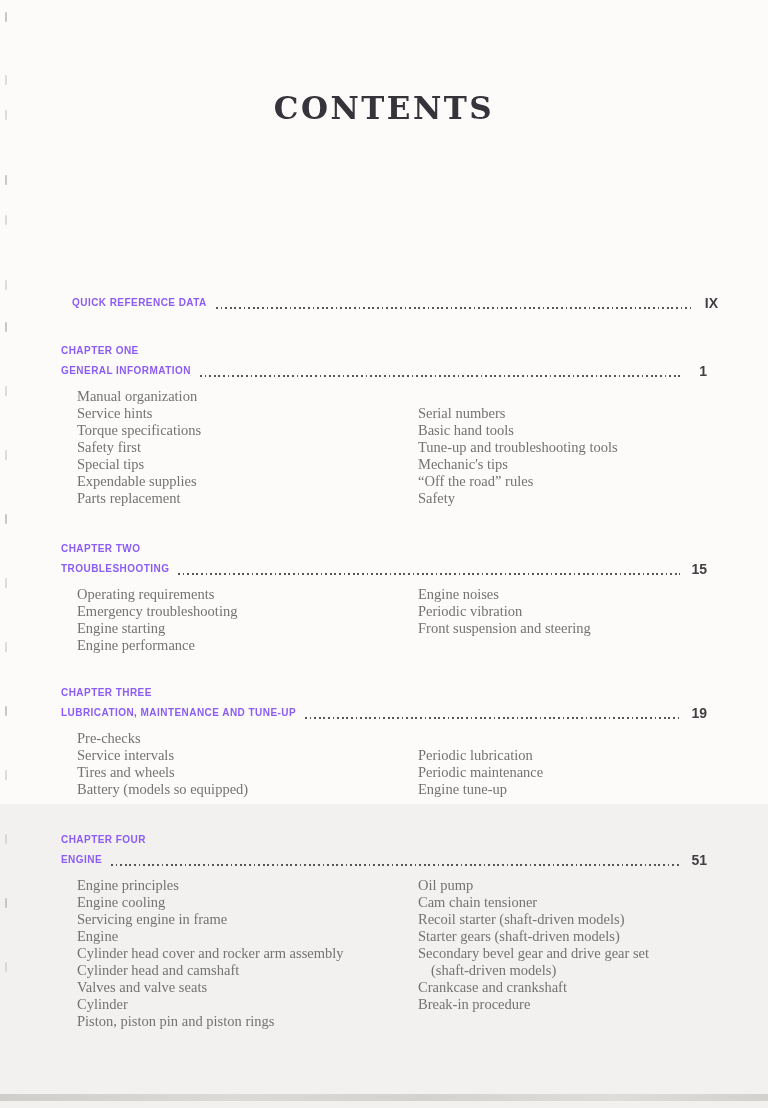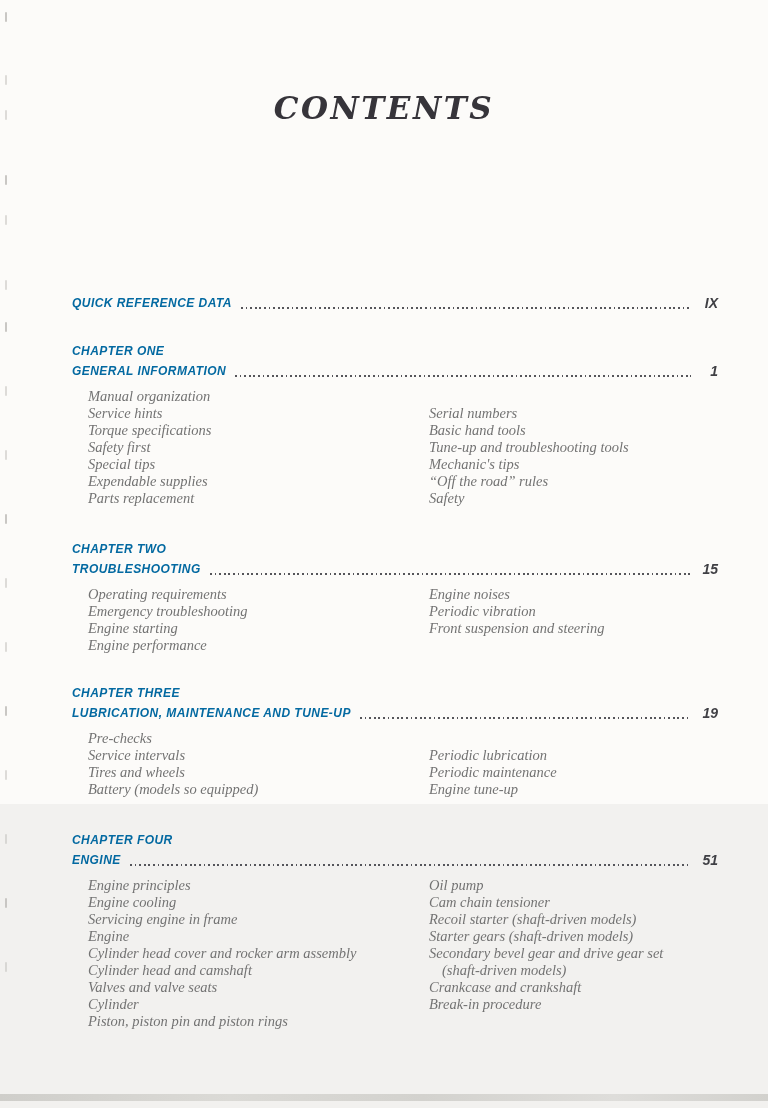--- a/index.html
+++ b/index.html
@@ -7,21 +7,20 @@
     width: 768px; height: 1108px;
     background: #f2f1ef;
     font-family: "Liberation Sans", sans-serif;
     overflow: hidden;
   }
   .doc {
     position: relative;
     width: 768px; height: 804px;
     background: #fcfbf9;
     color: #44444a;
-    font-style: italic;
   }
   
   .edge-mark {
     position: absolute;
     left: 5px; width: 2px; height: 10px;
     background: #c3c1be;
     border-radius: 1px;
   }
   
   .scanbar {
@@ -39,23 +38,23 @@
     font-size: 31px;
     letter-spacing: 2.5px;
     color: #36343a;
   }
   .row {
     display: flex;
     align-items: flex-end;
   }
   .head-text {
     font-weight: bold;
-    font-size: 12px;
+    font-size: 10px;
     letter-spacing: 0.45px;
-    color: #0369a1;
+    color: #8b5cf6;
     line-height: 20px;
     white-space: nowrap;
   }
   .leader {
     flex: 1;
     height: 2.4px;
     margin: 0 7px 4px 9px;
     background: repeating-linear-gradient(to right, #55555a 0px, #55555a 1.8px, transparent 1.8px, transparent 4.6px);
   }
   .pagenum {
@@ -65,21 +64,21 @@
     line-height: 20px;
     min-width: 20px;
     text-align: right;
   }
   .qrd {
     position: absolute;
     left: 72px; width: 646px; top: 293px;
   }
   .chapter {
     position: absolute;
-    left: 72px; width: 646px;
+    left: 61px; width: 646px;
   }
   .chapter .cols {
     position: relative;
     margin-top: 7px;
   }
   .col {
     position: absolute; top: 0;
   }
   .col-left  { left: 16px;  width: 330px; }
   .col-right { left: 345px; width: 301px; margin-left: 12px; }

